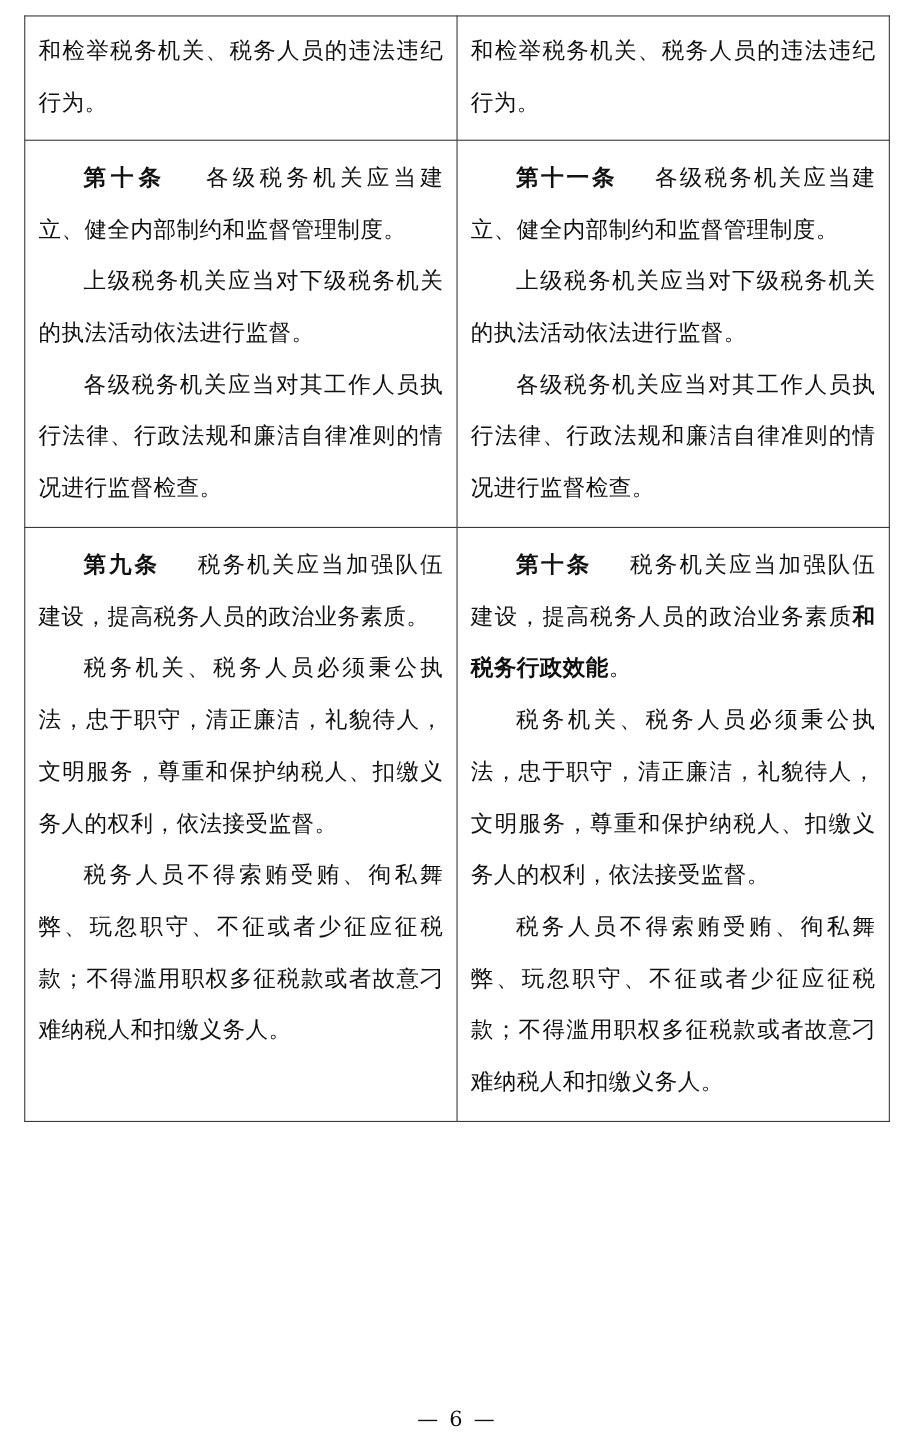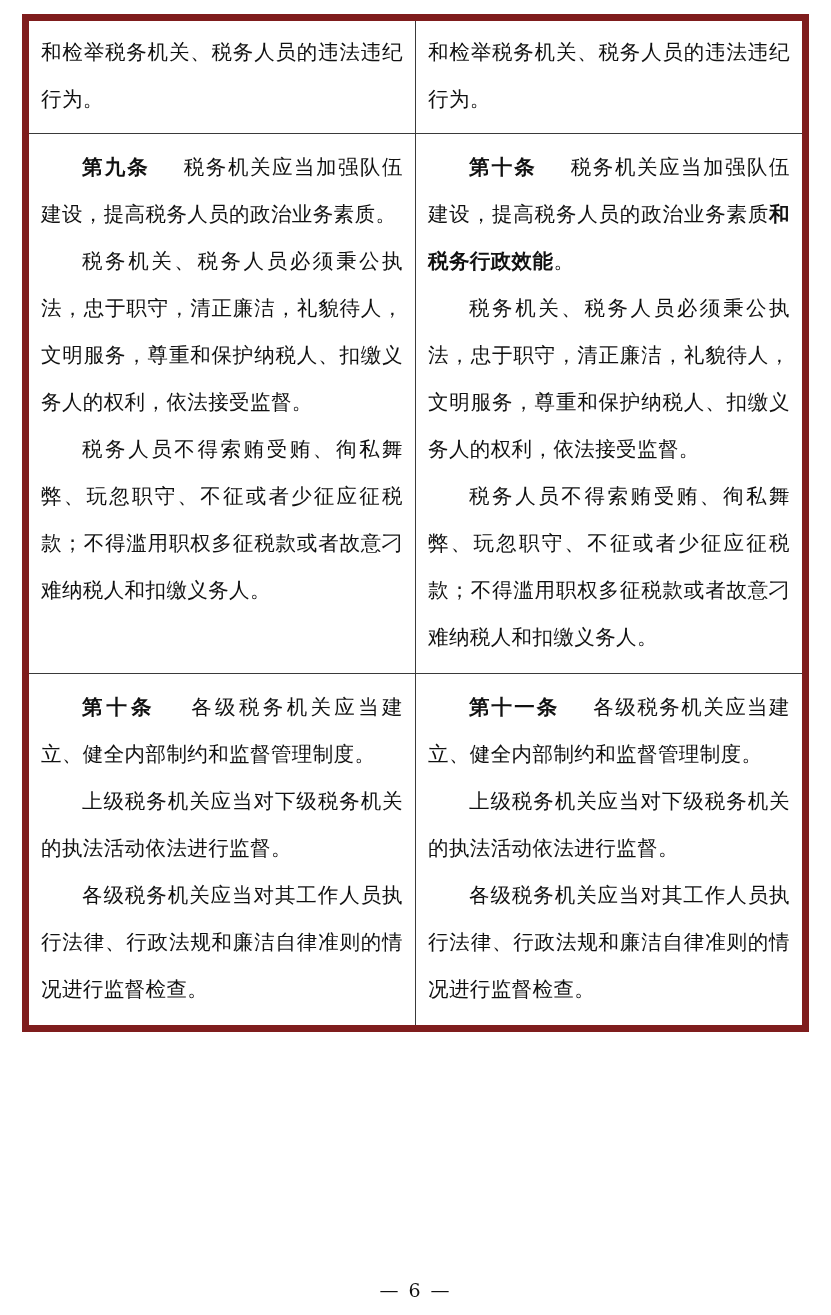--- a/index.html
+++ b/index.html
@@ -17,21 +17,21 @@
   }
   .page {
     box-sizing: border-box;
     width: 831px;
     height: 1315px;
     padding: 14px 22px 0 22px;
     display: flex;
     flex-direction: column;
   }
   .table {
-    border: 7px solid #7f1d1d;
+    border: 1px solid #7f1d1d;
     border-collapse: collapse;
     width: 787px;
     table-layout: fixed;
   }
   .table td {
     border: 1px solid #3a3a3a;
     vertical-align: top;
     padding: 10px 12px 12px 12px;
     width: 50%;
   }
@@ -94,49 +94,49 @@
         <td class="tight">
           <div class="cell-inner">
             <p class="para plain">和检举税务机关、税务人员的违法违纪行为。</p>
           </div>
         </td>
       </tr>
 
       <tr>
         <td>
           <div class="cell-inner">
+            <p class="para indent"><span class="art-label">第十条</span><span class="gap"></span><span>各级税务机关应当建立、健全内部制约和监督管理制度。</span></p>
+            <p class="para indent">上级税务机关应当对下级税务机关的执法活动依法进行监督。</p>
+            <p class="para indent">各级税务机关应当对其工作人员执行法律、行政法规和廉洁自律准则的情况进行监督检查。</p>
+          </div>
+        </td>
+        <td>
+          <div class="cell-inner">
+            <p class="para indent"><span class="art-label">第十一条</span><span class="gap"></span><span>各级税务机关应当建立、健全内部制约和监督管理制度。</span></p>
+            <p class="para indent">上级税务机关应当对下级税务机关的执法活动依法进行监督。</p>
+            <p class="para indent">各级税务机关应当对其工作人员执行法律、行政法规和廉洁自律准则的情况进行监督检查。</p>
+          </div>
+        </td>
+      </tr>
+
+      <tr>
+        <td>
+          <div class="cell-inner">
             <p class="para indent"><span class="art-label">第九条</span><span class="gap"></span><span>税务机关应当加强队伍建设，提高税务人员的政治业务素质。</span></p>
             <p class="para indent">税务机关、税务人员必须秉公执法，忠于职守，清正廉洁，礼貌待人，文明服务，尊重和保护纳税人、扣缴义务人的权利，依法接受监督。</p>
             <p class="para indent">税务人员不得索贿受贿、徇私舞弊、玩忽职守、不征或者少征应征税款；不得滥用职权多征税款或者故意刁难纳税人和扣缴义务人。</p>
           </div>
         </td>
         <td>
           <div class="cell-inner">
             <p class="para indent"><span class="art-label">第十条</span><span class="gap"></span><span>税务机关应当加强队伍建设，提高税务人员的政治业务素质</span><span class="bold-run">和税务行政效能</span><span>。</span></p>
             <p class="para indent">税务机关、税务人员必须秉公执法，忠于职守，清正廉洁，礼貌待人，文明服务，尊重和保护纳税人、扣缴义务人的权利，依法接受监督。</p>
             <p class="para indent">税务人员不得索贿受贿、徇私舞弊、玩忽职守、不征或者少征应征税款；不得滥用职权多征税款或者故意刁难纳税人和扣缴义务人。</p>
           </div>
         </td>
       </tr>
 
-      <tr>
-        <td>
-          <div class="cell-inner">
-            <p class="para indent"><span class="art-label">第十条</span><span class="gap"></span><span>各级税务机关应当建立、健全内部制约和监督管理制度。</span></p>
-            <p class="para indent">上级税务机关应当对下级税务机关的执法活动依法进行监督。</p>
-            <p class="para indent">各级税务机关应当对其工作人员执行法律、行政法规和廉洁自律准则的情况进行监督检查。</p>
-          </div>
-        </td>
-        <td>
-          <div class="cell-inner">
-            <p class="para indent"><span class="art-label">第十一条</span><span class="gap"></span><span>各级税务机关应当建立、健全内部制约和监督管理制度。</span></p>
-            <p class="para indent">上级税务机关应当对下级税务机关的执法活动依法进行监督。</p>
-            <p class="para indent">各级税务机关应当对其工作人员执行法律、行政法规和廉洁自律准则的情况进行监督检查。</p>
-          </div>
-        </td>
-      </tr>
-
     </tbody>
   </table>
 
   <div class="footer">— 6 —</div>
 
 </div>
 
 </body></html>

